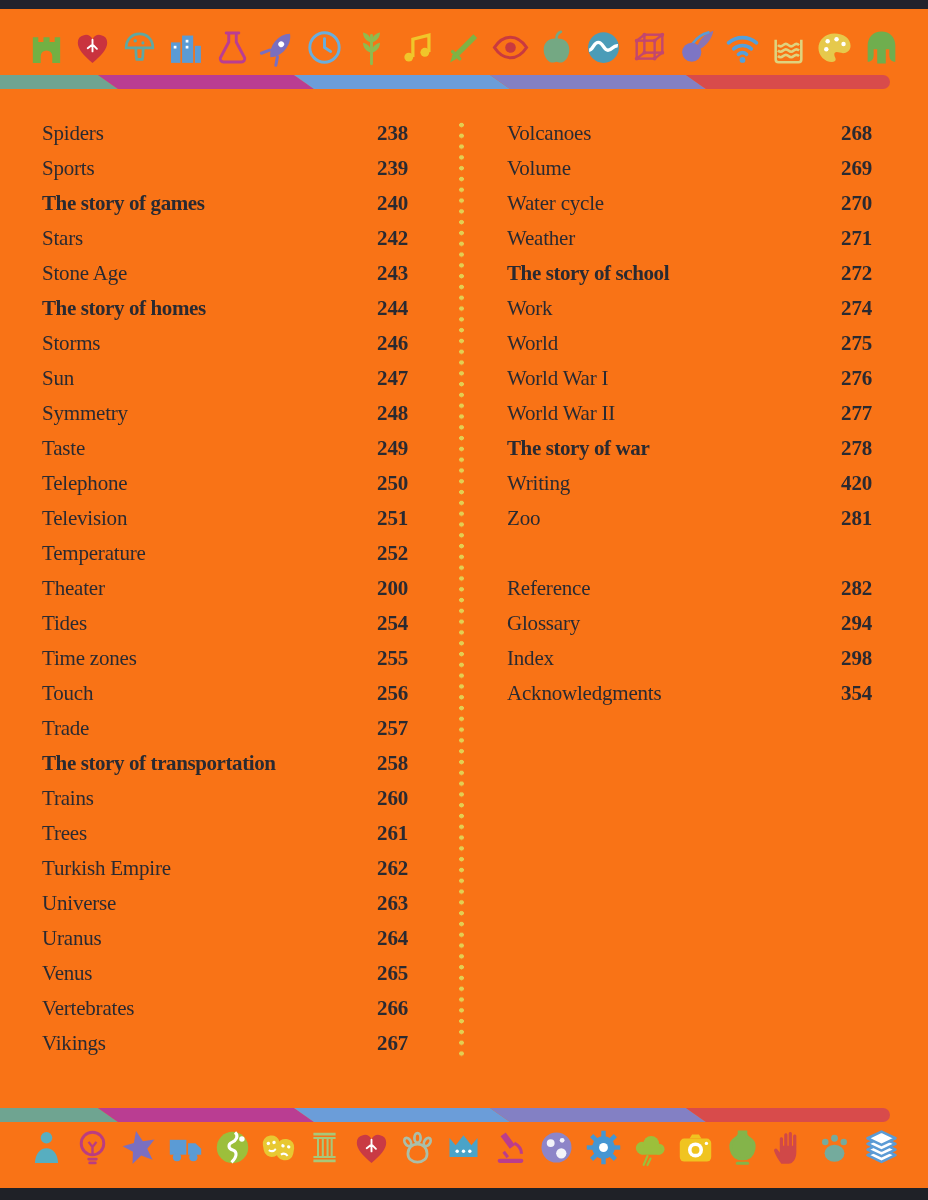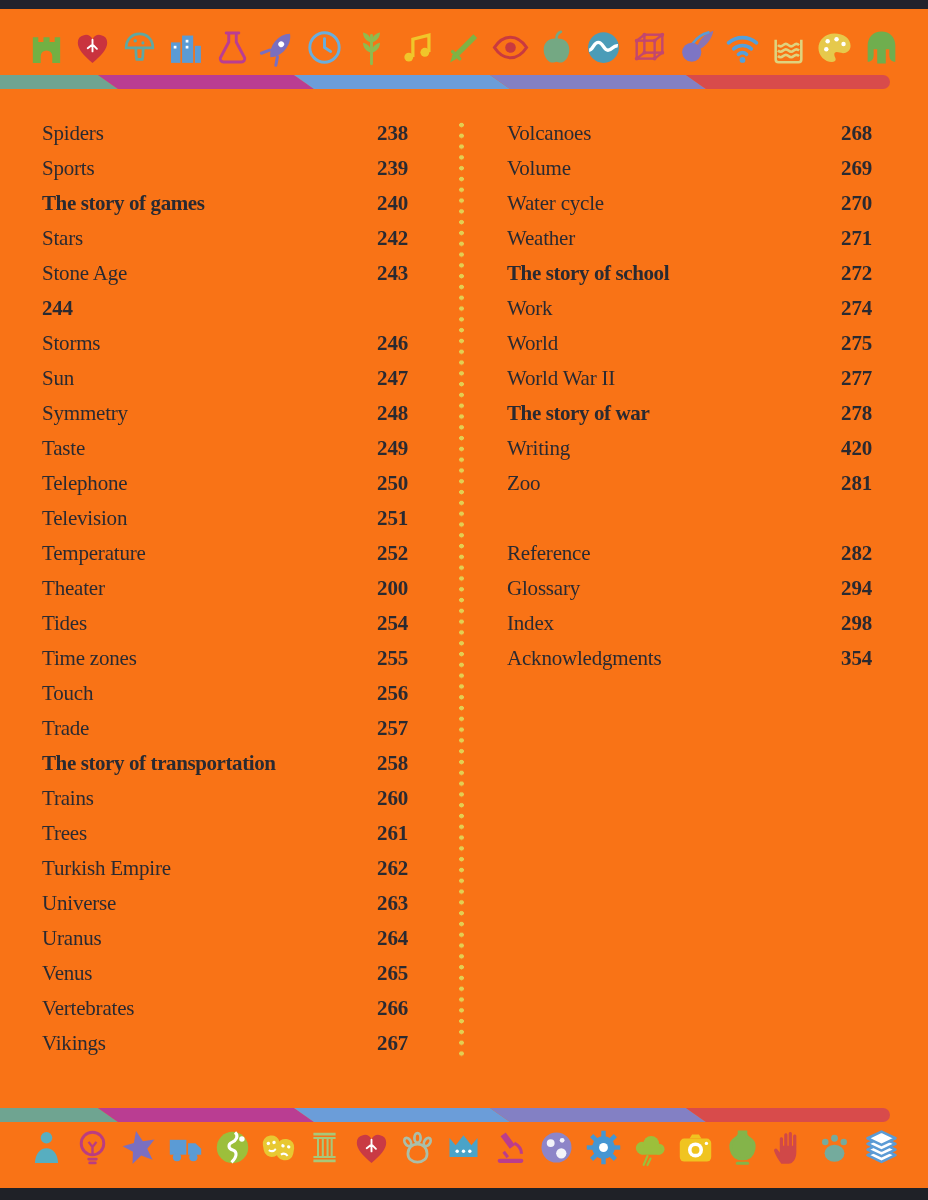--- a/index.html
+++ b/index.html
@@ -226,20 +226,21 @@
       </div>
       <div class="toc-row">
         <span class="lbl">Stars</span>
         <span class="pg">242</span>
       </div>
       <div class="toc-row">
         <span class="lbl">Stone Age</span>
         <span class="pg">243</span>
       </div>
       <div class="toc-row bold">
+        <span class="lbl">The story of homes</span>
         <span class="pg">244</span>
       </div>
       <div class="toc-row">
         <span class="lbl">Storms</span>
         <span class="pg">246</span>
       </div>
       <div class="toc-row">
         <span class="lbl">Sun</span>
         <span class="pg">247</span>
       </div>
@@ -344,20 +345,24 @@
         <span class="lbl">The story of school</span>
         <span class="pg">272</span>
       </div>
       <div class="toc-row">
         <span class="lbl">Work</span>
         <span class="pg">274</span>
       </div>
       <div class="toc-row">
         <span class="lbl">World</span>
         <span class="pg">275</span>
+      </div>
+      <div class="toc-row">
+        <span class="lbl">World War I</span>
+        <span class="pg">276</span>
       </div>
       <div class="toc-row">
         <span class="lbl">World War II</span>
         <span class="pg">277</span>
       </div>
       <div class="toc-row bold">
         <span class="lbl">The story of war</span>
         <span class="pg">278</span>
       </div>
       <div class="toc-row">

